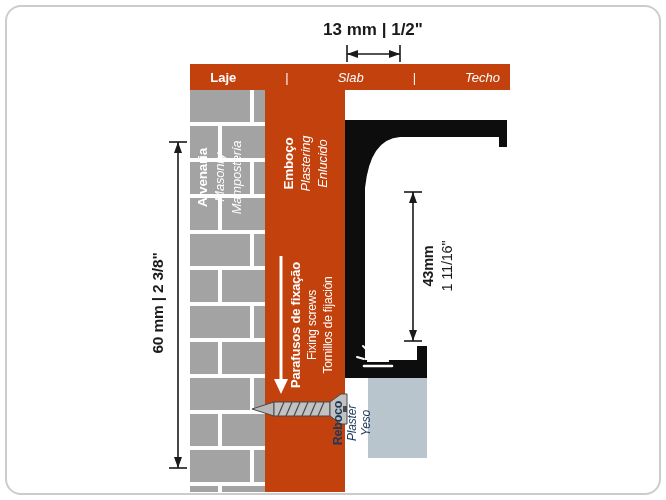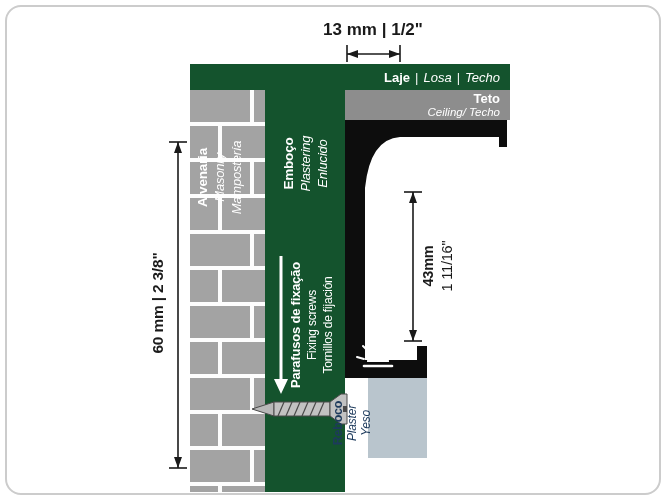--- a/index.html
+++ b/index.html
@@ -6,21 +6,21 @@
   html,body { background:#fff; }
   .canvas {
     position:relative; width:666px; height:500px; background:#ffffff;
     font-family:"Liberation Sans", sans-serif; overflow:hidden; color:#1a1a1a;
   }
   .abs { position:absolute; }
   .frame {
     position:absolute; inset:5px; border:2px solid #cccccc; border-radius:16px;
     pointer-events:none; z-index:60; background:transparent;
   }
-  .navy { background:#14532d; }
+  .navy { background:#c2410c;gap:44px; }
   .bar-text { display:flex; align-items:center; justify-content:flex-end; color:#fff; }
   .sep { margin:0 5px; font-weight:300; opacity:.95; }
   .b { font-weight:700; }
   .i { font-style:italic; }
   .vblock {
     position:absolute; display:flex; flex-direction:column; align-items:center;
     justify-content:center; transform:rotate(-90deg); text-align:center;
     white-space:nowrap; z-index:35; letter-spacing:-0.2px;
   }
   .white-txt { color:#ffffff; }
@@ -44,31 +44,25 @@
       </pattern>
     </defs>
     <rect width="75" height="402" fill="url(#bricks)"></rect>
   </svg>
 
   <div class="abs navy" style="left:265px; top:90px; width:80px; height:402px; z-index:3;"></div>
 
   <div class="abs navy bar-text" style="left:190px; top:64px; width:320px; height:26px; padding-right:10px; font-size:13px; z-index:6;">
     <span class="b">Laje</span>
     <span class="sep">|</span>
-    <span class="i">Losa</span>
+    <span class="i">Slab</span>
     <span class="sep">|</span>
     <span class="i">Techo</span>
   </div>
 
-  <div class="abs" style="left:345px; top:90px; width:165px; height:30px; background:#8d8d8d; color:#fff;
-              display:flex; flex-direction:column; align-items:flex-end; justify-content:center;
-              padding-right:10px; z-index:6;">
-    <span class="b" style="font-size:13px; line-height:14px;">Teto</span>
-    <span class="i" style="font-size:11.5px; line-height:13px;">Ceiling/ Techo</span>
-  </div>
 
   <svg class="abs" style="left:345px; top:120px; z-index:10;" width="165" height="265" viewBox="0 0 165 265">
     <path d="M0 0 H162 V27 H154 V17 H55 Q25 19 20 68 V240 H72 V226 H82 V258 H0 Z" fill="#0d0d0d"></path>
     <g stroke="#ffffff" stroke-width="2" stroke-linecap="round">
       <path d="M22 242 a11 11 0 0 1 22 0 z" fill="#ffffff" stroke="none"></path>
       <line x1="19" y1="246" x2="47" y2="246" stroke-width="2.6"></line>
       <line x1="33" y1="228" x2="33" y2="221"></line>
       <line x1="23" y1="231" x2="18" y2="226"></line>
       <line x1="43" y1="231" x2="48" y2="226"></line>
       <line x1="19" y1="239" x2="12" y2="237"></line>

